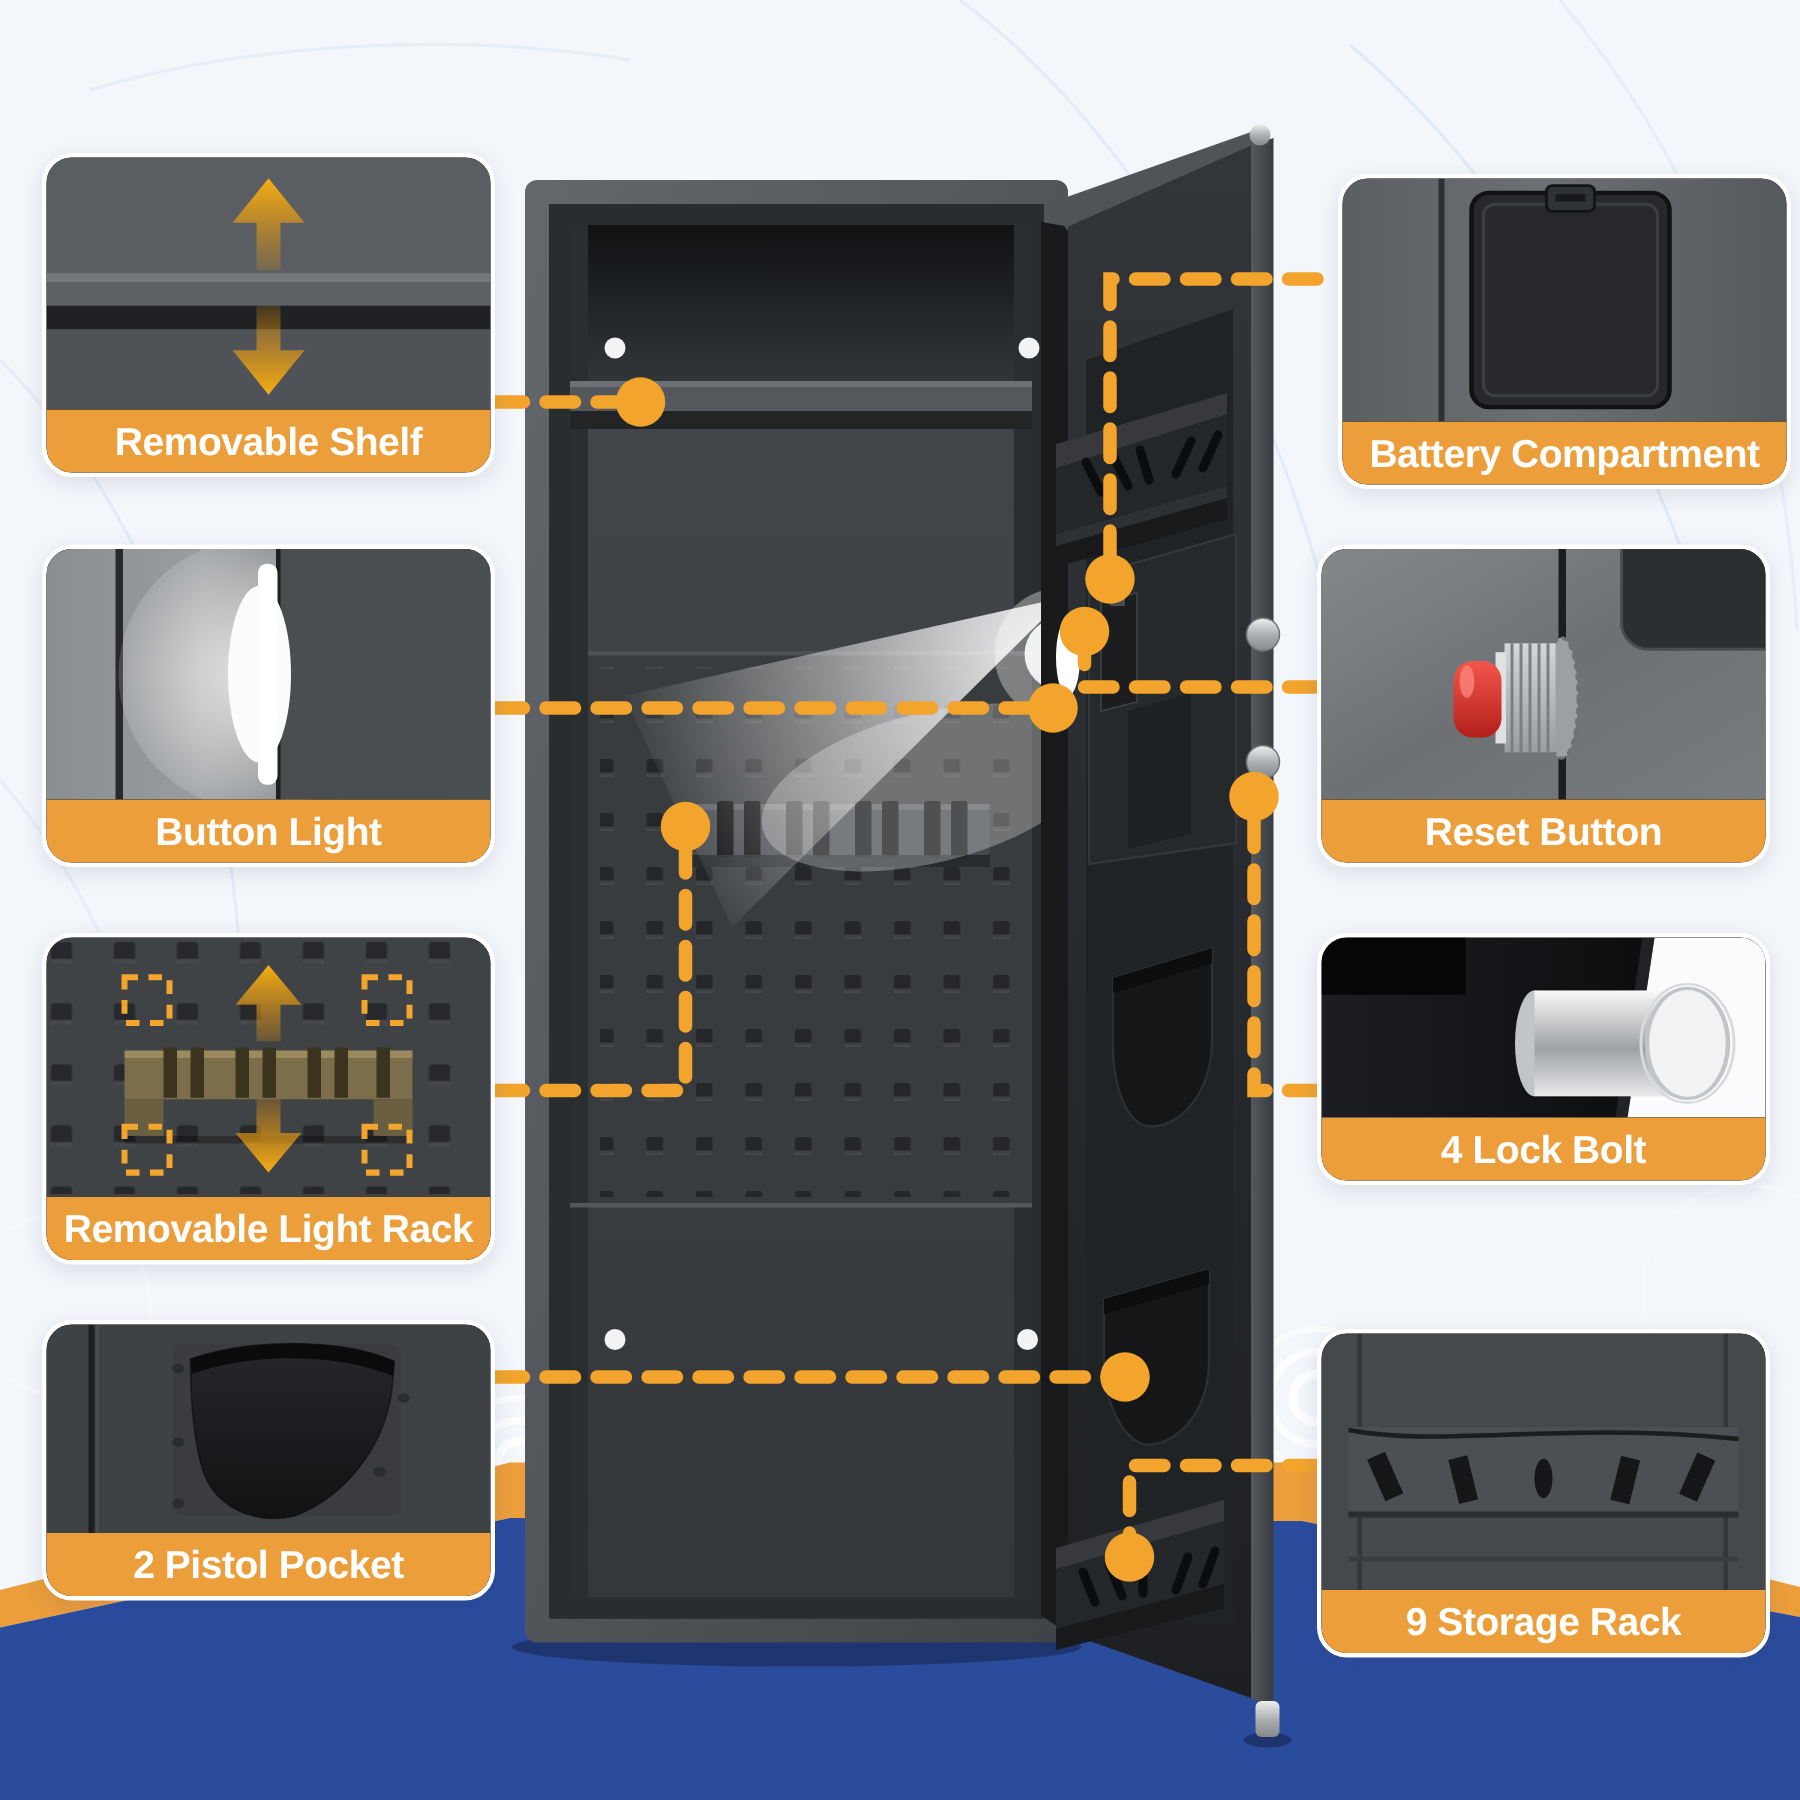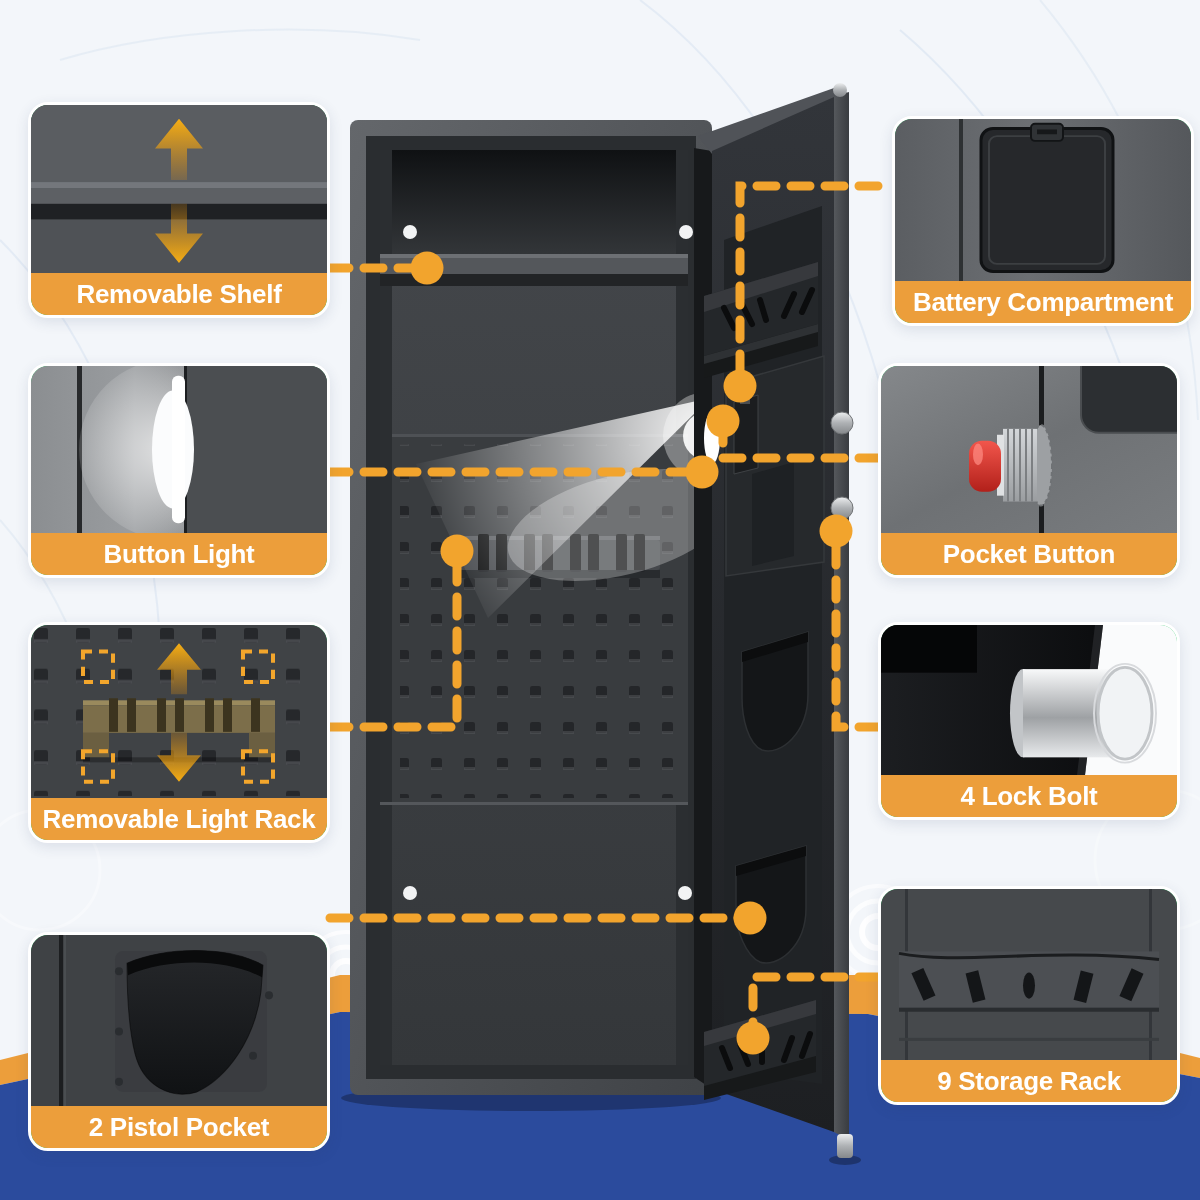--- a/index.html
+++ b/index.html
@@ -4,21 +4,21 @@
 <style>
   html,body{margin:0;padding:0;background:#e8ecf1;}
   .stage{position:relative;width:1200px;height:1200px;overflow:hidden;
          background:var(--bg,#f3f6fa);font-family:"Liberation Sans",sans-serif;}
   svg.layer{position:absolute;left:0;top:0;width:1200px;height:1200px;}
   .safe-svg{position:absolute;left:330px;top:70px;width:545px;height:1110px;}
 
   
   .card{position:absolute;width:302px;box-sizing:border-box;border:3px solid #ffffff;
         border-radius:20px;overflow:hidden;display:flex;flex-direction:column;
-        background:#22c55e;box-shadow:0 4px 14px rgba(40,60,100,.12);}
+        background:#000000;box-shadow:0 4px 14px rgba(40,60,100,.12);}
   .card .art{flex:1 1 auto;position:relative;min-height:0;}
   .card .art svg{display:block;width:100%;height:100%;}
   .banner{flex:0 0 42px;height:42px;background:var(--accent-orange,#ec9e3b);
           color:var(--banner-text,#fff);font-weight:700;font-size:26px;line-height:42px;
           text-align:center;letter-spacing:-0.3px;white-space:nowrap;}
   
   .dash{fill:none;stroke:var(--connector-orange,#f2a42d);stroke-width:9;
         stroke-dasharray:19 15;stroke-linecap:round;}
   .dot{fill:var(--connector-orange,#f2a42d);}
   .stripe{fill:var(--accent-orange,#ec9e3b);}
@@ -353,21 +353,21 @@
         <g>
           <path d="M148,154 L126,128 H140 V106 H156 V128 H170 Z" fill="url(#goldDn2)"></path>
         </g>
       </svg>
     </div>
     <figcaption class="banner">
       <span>Removable Light Rack</span>
     </figcaption>
   </figure>
 
-  <figure class="card" style="left:28px;top:932px;height:219px;margin:0">
+  <figure class="card" style="left:28px;top:880px;height:187px;margin:0">
     <div class="art">
       <svg viewBox="0 0 296 170" preserveAspectRatio="none">
         <defs>
           <linearGradient id="pocketG" x1="0" y1="0" x2="0" y2="1">
             <stop offset="0" stop-color="#25272a"></stop>
               <stop offset="1" stop-color="#101214"></stop>
           </linearGradient>
         </defs>
         <rect width="296" height="170" fill="#3f4245"></rect>
         <rect x="28" y="0" width="4" height="170" fill="#1c1e20"></rect>
@@ -447,25 +447,25 @@
               <line x1="145" y1="64" x2="145" y2="138"></line>
             <line x1="151" y1="64" x2="151" y2="138"></line>
           </g>
           <rect x="116" y="70" width="7" height="62" fill="#dfe1e3"></rect>
           <rect x="88" y="76" width="32" height="52" rx="13" fill="url(#redG)"></rect>
           <ellipse cx="97" cy="90" rx="5" ry="11" fill="#ff8d85" opacity=".7"></ellipse>
         </g>
       </svg>
     </div>
     <figcaption class="banner">
-      <span>Pocket Button</span>
-    </figcaption>
-  </figure>
-
-  <figure class="card" style="left:878px;top:622px;height:198px;margin:0">
+      <span>Reset Button</span>
+    </figcaption>
+  </figure>
+
+  <figure class="card" style="left:878px;top:622px;height:168px;margin:0">
     <div class="art">
       <svg viewBox="0 0 296 170" preserveAspectRatio="none">
         <defs>
           <linearGradient id="c7door" x1="0" y1="0" x2="1" y2="0">
             <stop offset="0" stop-color="#1c1e21"></stop>
               <stop offset="1" stop-color="#0c0d0f"></stop>
           </linearGradient>
           <linearGradient id="cylG" x1="0" y1="0" x2="0" y2="1">
             <stop offset="0" stop-color="#f8f9fa"></stop>
               <stop offset=".55" stop-color="#9ea1a4"></stop>

